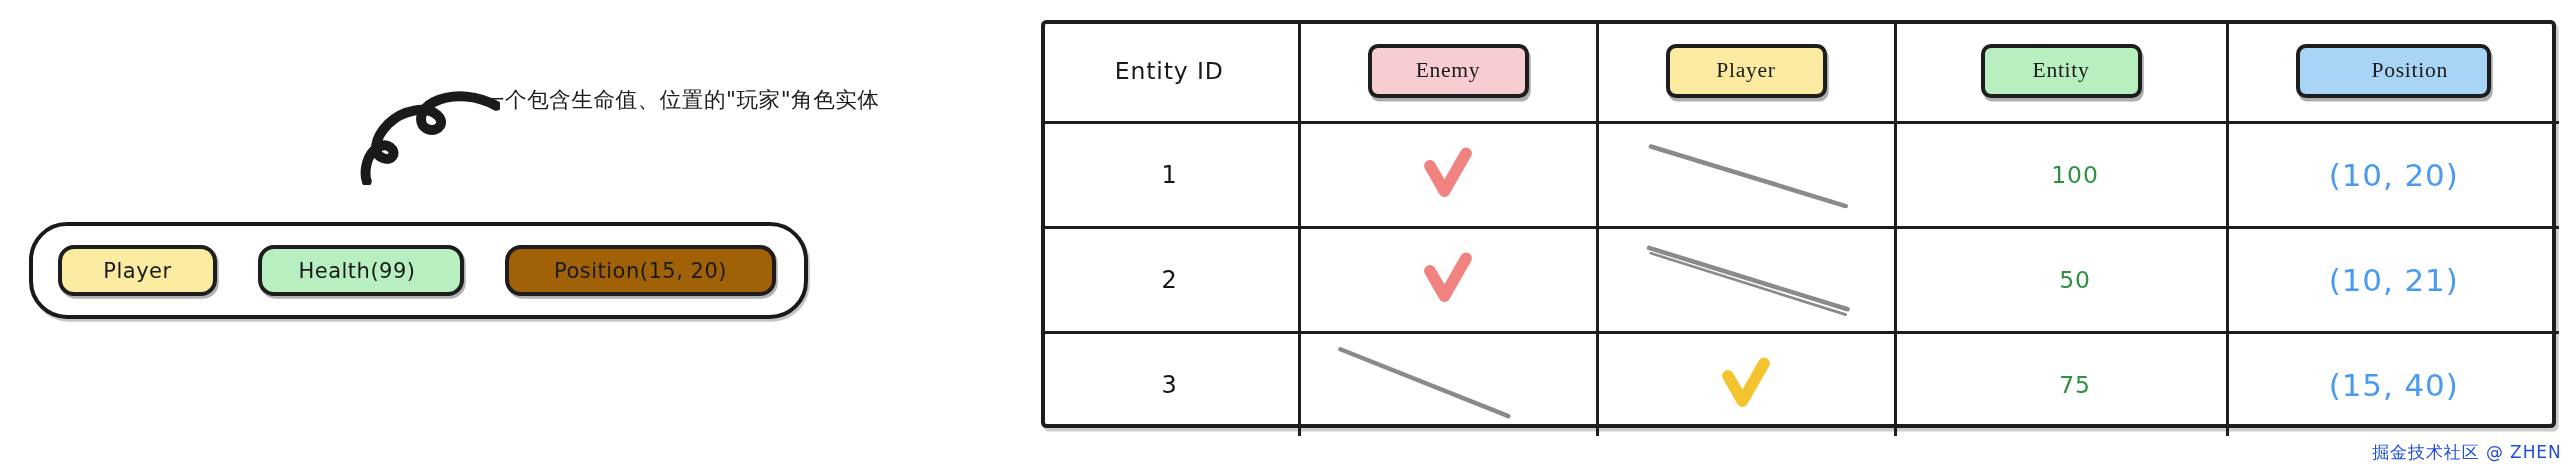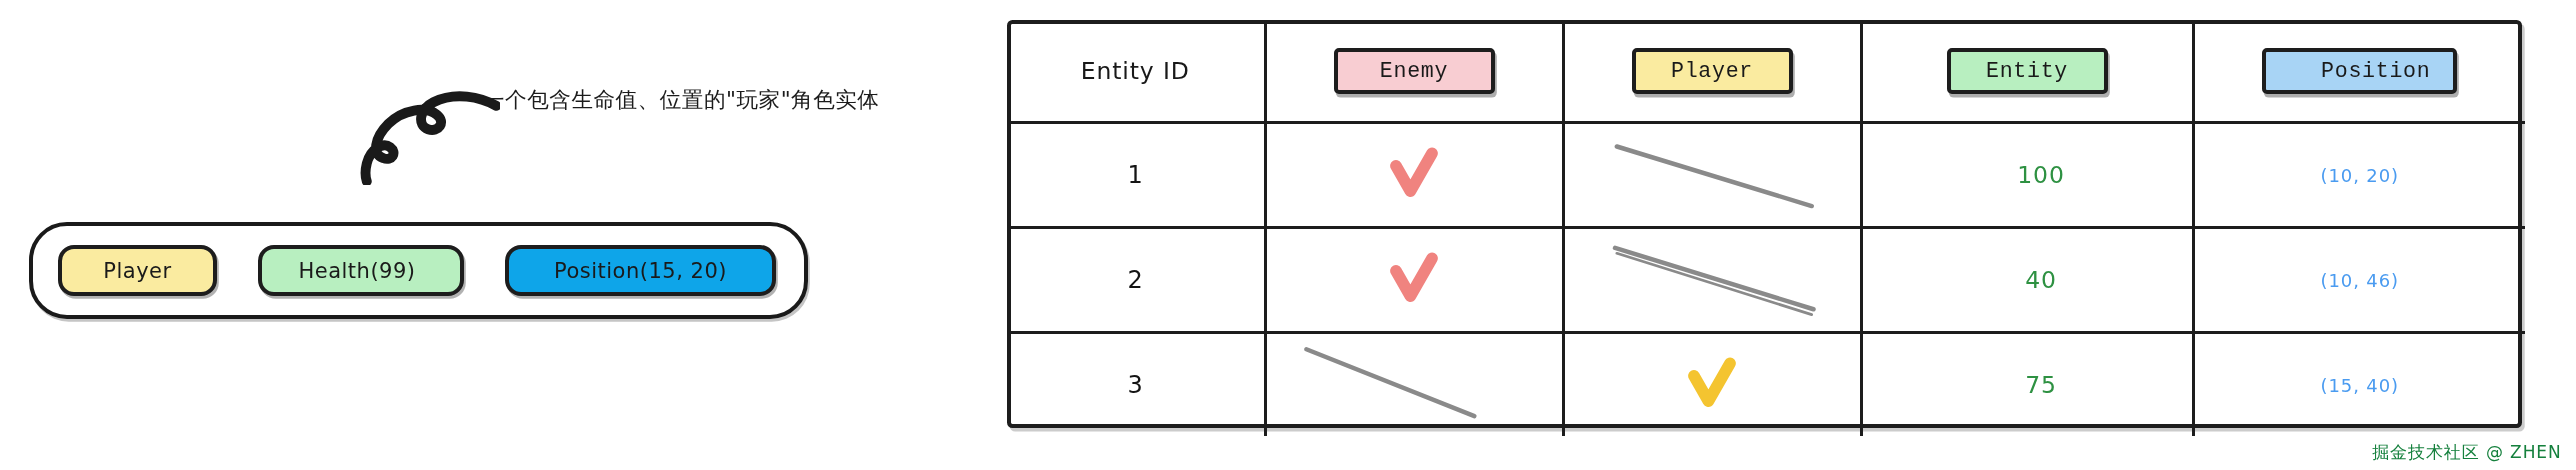--- a/index.html
+++ b/index.html
@@ -103,21 +103,21 @@
     font-family: "DejaVu Sans", sans-serif;
     letter-spacing: 0.5px;
   }
   .chip-player   { width: 159px; }
   .chip-health   { width: 206px; padding-left: 8px; }
   .chip-position { width: 271px; }
 
   
   #table-panel {
     position: absolute;
-    left: 1007px;
+    left: 1041px;
     top: 20px;
     width: 1515px;
     height: 408px;
   }
   #table-frame {
     position: absolute;
     inset: 0;
     border: 4.5px solid #1d1d1d;
     border-radius: 5.4px;
     background: #ffffff;
@@ -156,67 +156,67 @@
     color: #191919;
     letter-spacing: 0.9px;
     font-family: "DejaVu Sans", sans-serif;
   }
 
   .hdr-chip {
     display: inline-flex;
     align-items: center;
     justify-content: center;
     border: 4.5px solid #1d1d1d;
-    border-radius: 5px;
-    height: 46px;
+    border-radius: 10px;
+    height: 54px;
     min-width: 161px;
     font-size: 21.6px;
     color: #1a1a1a;
     box-sizing: border-box;
     box-shadow: 1.8px 3.6px 0 rgba(20,20,20,0.35);
     letter-spacing: 0.7px;
-    font-family: Liberation Mono, monospace;
+    font-family: Liberation Serif, serif;
   }
   .hdr-chip.wide { min-width: 195px; padding-left: 32px; }
 
   .cell-id {
     font-size: 24px;
     color: #141414;
     font-family: "DejaVu Sans", sans-serif;
   }
   .cell-health {
     font-size: 23.5px;
     color: #2e9142;
     letter-spacing: 0.9px;
     font-family: "DejaVu Sans", sans-serif;
     margin-left: 28px;
   }
   .cell-position {
-    font-size: 18px;
+    font-size: 31px;
     color: #4a9bf0;
     letter-spacing: 0.9px;
     font-family: "DejaVu Sans", sans-serif;
   }
 
   .mark-wrap {
     display: inline-block;
     width: 100%;
     height: 100%;
     position: relative;
   }
   .check-svg { position: absolute; left: 50%; top: 50%; transform: translate(-50%, -50%); }
   .slash-svg { position: absolute; left: 0; top: 0; width: 100%; height: 100%; }
 
   
   #watermark {
     position: absolute;
     right: 14.4px;
     bottom: 7.2px;
     font-size: 17px;
-    color: #15803d;
+    color: #1d4ed8;
     letter-spacing: 0.9px;
     font-family: "DejaVu Sans", sans-serif;
     white-space: nowrap;
   }
 </style>
 </head>
 <body>
 
 <div id="canvas">
 
@@ -228,21 +228,21 @@
                C 70 62, 56 70, 52 86 C 50 94, 50 100, 52 106" stroke="#1a1a1a" stroke-width="11" stroke-linecap="round" stroke-linejoin="round"></path>
     </svg>
 
     <div id="annotation-text" class="ink">一个包含生命值、位置的"玩家"角色实体</div>
 
     <div id="entity-card">
       <div id="entity-card-frame"></div>
       <div id="entity-card-inner">
         <div class="chip chip-player" style="background:#FAEBA0">Player</div>
         <div class="chip chip-health" style="background:#B8EFC0">Health(99)</div>
-        <div class="chip chip-position" style="background:#0ea5e9">Position(15, 20)</div>
+        <div class="chip chip-position" style="background:#a16207">Position(15, 20)</div>
       </div>
     </div>
   </div>
 
   <div id="table-panel">
     <div id="table-frame"></div>
 
     <table id="sketch-table">
       <colgroup>
         <col class="col-id">
@@ -310,24 +310,24 @@
         </td>
         <td>
           <span class="mark-wrap">
             <svg class="slash-svg" viewBox="0 0 330 113" preserveAspectRatio="none" xmlns="http://www.w3.org/2000/svg">
               <path d="M56 22 L278 90" stroke="#8A8A8A" stroke-width="5" stroke-linecap="round"></path>
               <path d="M58 28 L276 96" stroke="#8A8A8A" stroke-width="3" stroke-linecap="round"></path>
             </svg>
           </span>
         </td>
         <td>
-          <span class="cell-health">40</span>
-        </td>
-        <td>
-          <span class="cell-position">(10, 46)</span>
+          <span class="cell-health">50</span>
+        </td>
+        <td>
+          <span class="cell-position">(10, 21)</span>
         </td>
       </tr>
 
       <tr class="data-row">
         <td>
           <span class="cell-id">3</span>
         </td>
         <td>
           <span class="mark-wrap">
             <svg class="slash-svg" viewBox="0 0 330 113" preserveAspectRatio="none" xmlns="http://www.w3.org/2000/svg">

